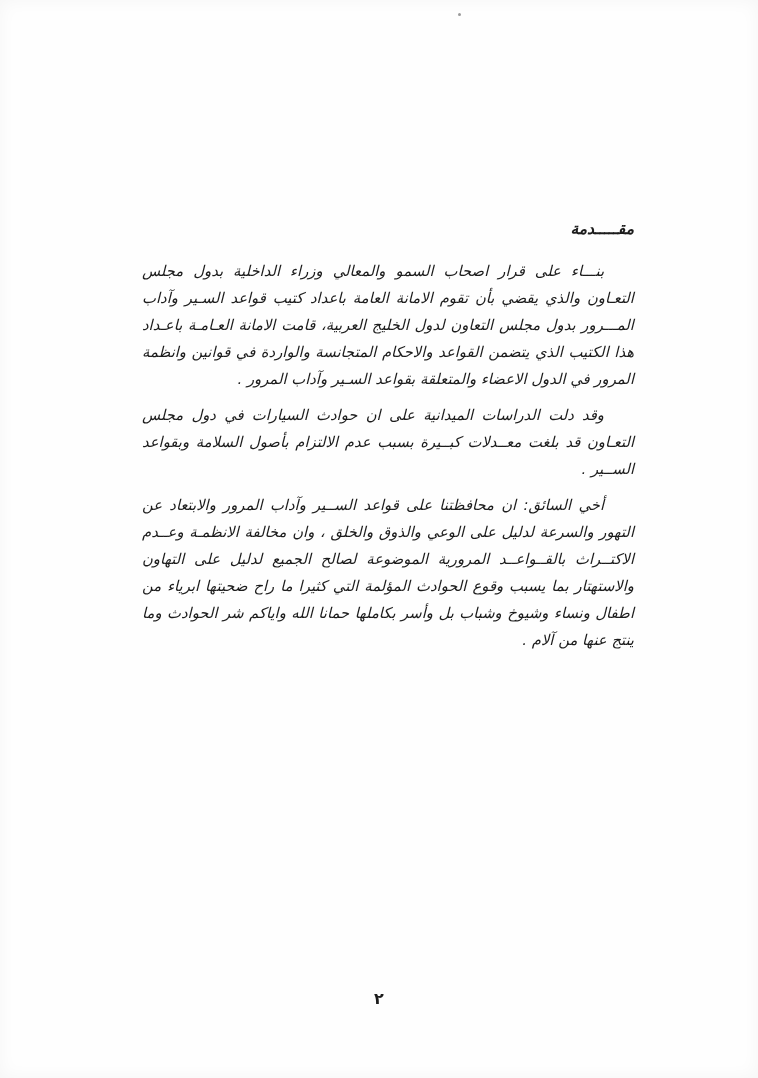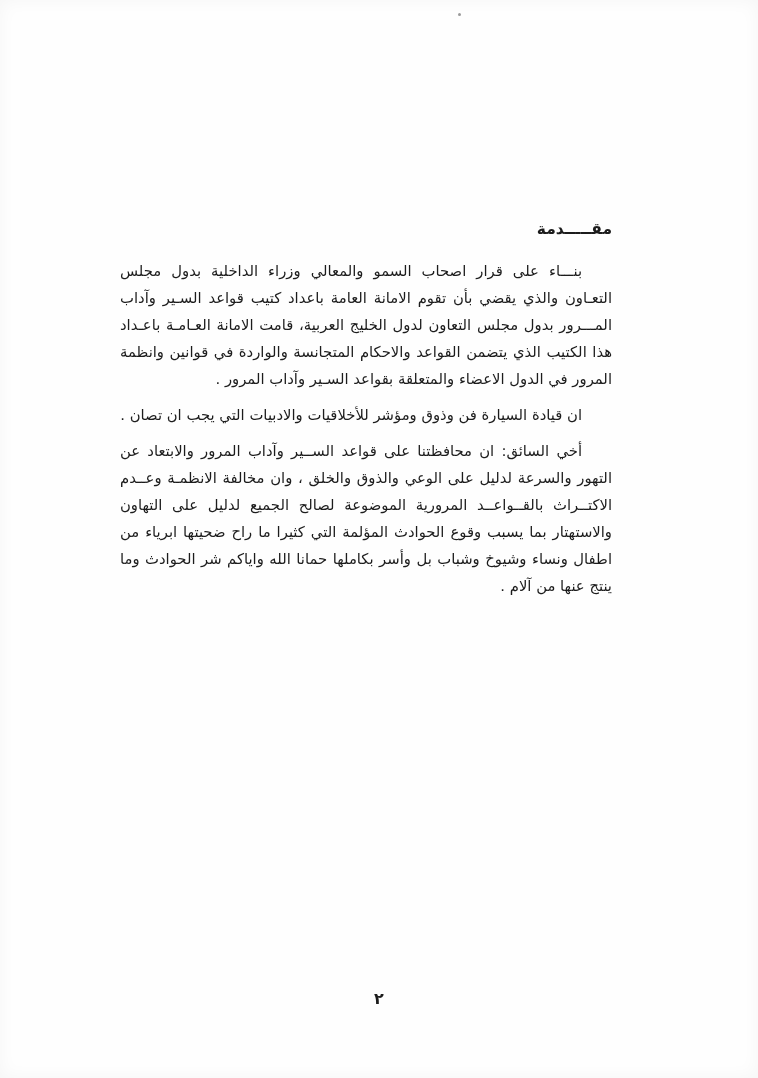--- a/index.html
+++ b/index.html
@@ -26,26 +26,27 @@
     top: 13px;
     left: 458px;
     width: 3px;
     height: 3px;
     border-radius: 50%;
     background: #9a9a9a;
   }
   .content {
     position: absolute;
     top: 216px;
-    right: 146px;
+    right: 124px;
     width: 492px;
     direction: rtl;
     text-align: justify;
     font-size: 14.8px;
     line-height: 27px;
+    font-style: italic;
   }
   .heading {
     font-size: 15.5px;
     font-weight: bold;
     text-align: right;
     margin: 0 0 14px 0;
     letter-spacing: 0.5px;
   }
   .content p {
     margin: 0 0 9px 0;
@@ -71,21 +72,21 @@
 <div class="page">
 
   <span class="speck"></span>
 
   <div class="content">
     <h1 class="heading">مقـــــدمة</h1>
 
     <p>بنـــاء على قرار اصحاب السمو والمعالي وزراء الداخلية بدول مجلس التعـاون والذي يقضي بأن تقوم الامانة العامة باعداد كتيب قواعد السـير وآداب المـــرور بدول مجلس التعاون لدول الخليج العربية، قامت الامانة العـامـة باعـداد هذا الكتيب الذي يتضمن القواعد والاحكام المتجانسة والواردة في قوانين وانظمة المرور في الدول الاعضاء والمتعلقة بقواعد السـير وآداب المرور .</p>
 
 
+    <p>وقد دلت الدراسات الميدانية على ان حوادث السيارات في دول مجلس التعـاون قد بلغت معــدلات كبــيرة بسبب عدم الالتزام بأصول السلامة وبقواعد الســير .</p>
 
-    <p>ان قيادة السيارة فن وذوق ومؤشر للأخلاقيات والادبيات التي يجب ان تصان .</p>
 
     <p>أخي السائق: ان محافظتنا على قواعد الســير وآداب المرور والابتعاد عن التهور والسرعة لدليل على الوعي والذوق والخلق ، وان مخالفة الانظمـة وعــدم الاكتــراث بالقــواعــد المرورية الموضوعة لصالح الجميع لدليل على التهاون والاستهتار بما يسبب وقوع الحوادث المؤلمة التي كثيرا ما راح ضحيتها ابرياء من اطفال ونساء وشيوخ وشباب بل وأسر بكاملها حمانا الله واياكم شر الحوادث وما ينتج عنها من آلام .</p>
   </div>
 
   <div class="page-number">٢</div>
 
 </div>
 
 </body></html>

